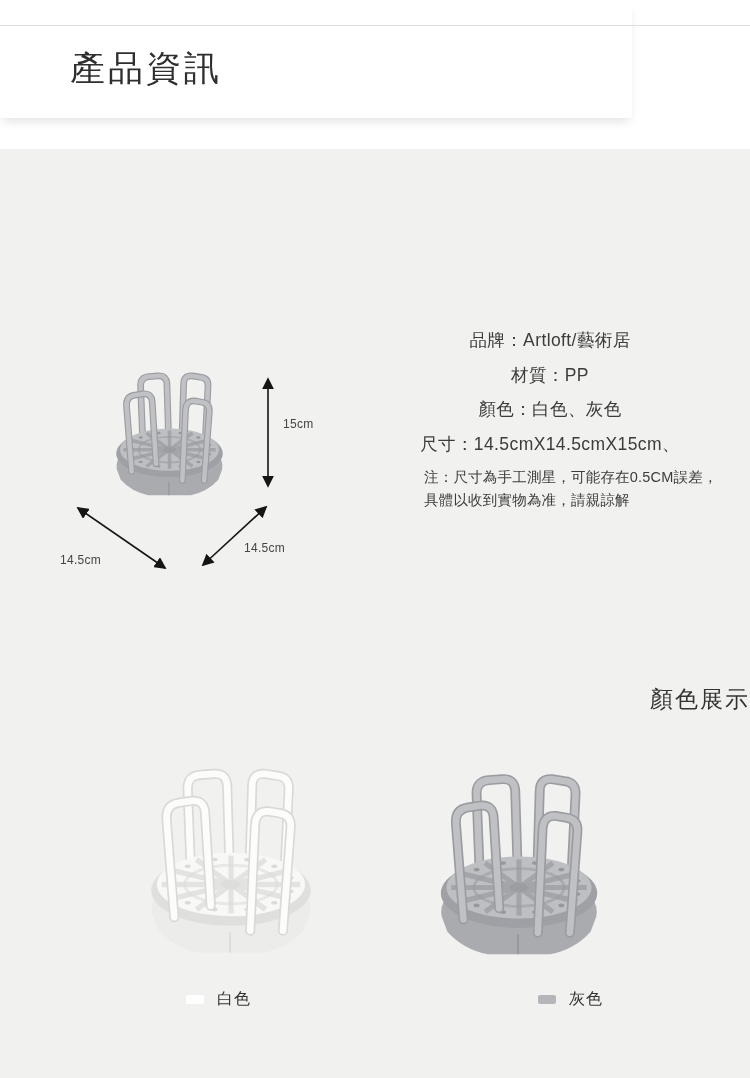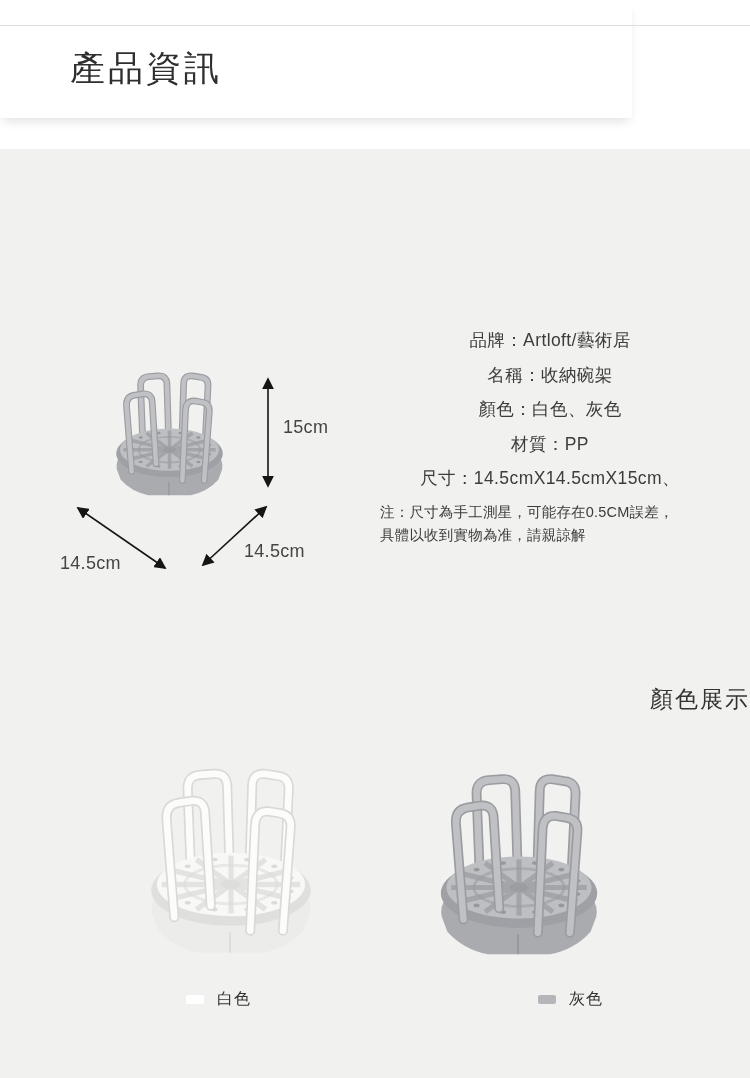--- a/index.html
+++ b/index.html
@@ -40,30 +40,30 @@
   .rack--white{
     --railEdge:#d9d9d7;--rail:#fcfcfb;--foot:#ececea;--rim:#dfdfdd;
     --plate:#f8f8f6;--spoke:#dddddb;--hole:#cfcfcc;
   }
   .rack-top{left:102px;top:356px;width:135px;height:154px;}
   .rack-white{left:130px;top:744px;width:202px;height:231px;}
   .rack-gray{left:420px;top:750px;width:198px;height:226px;}
   
   .dim-arrows{position:absolute;left:55px;top:355px;width:280px;height:230px;pointer-events:none;}
   .dim-label{
-    position:absolute;font-size:18px;color:#454545;white-space:nowrap;
+    position:absolute;font-size:12px;color:#454545;white-space:nowrap;
     letter-spacing:0.3px;
   }
   .dim-height{left:283px;top:417px;}
   .dim-depth{left:60px;top:553px;}
   .dim-width{left:244px;top:541px;}
   
   .specs{position:absolute;left:380px;top:323px;width:340px;}
   .spec-row{font-size:17.5px;line-height:34.5px;color:#3c3c3c;white-space:nowrap;letter-spacing:0.4px;text-align:center;}
-  .spec-note{margin-top:5px;font-size:14.5px;line-height:23px;color:#3c3c3c;white-space:nowrap;letter-spacing:0.2px;}
+  .spec-note{margin-top:5px;font-size:14.5px;line-height:23px;color:#3c3c3c;white-space:nowrap;letter-spacing:0.2px;margin-left:44px;}
   
   .color-heading{
     position:absolute;top:684px;left:0;width:750px;
     text-align:right;font-size:23px;color:#333333;letter-spacing:2px;
   }
   .variant-label{position:absolute;top:989px;height:20px;display:flex;align-items:center;}
   .variant-white{left:186px;}
   .variant-gray{left:490px;padding-left:48px;}
   .swatch{width:18px;height:9px;border-radius:2px;margin-right:13px;}
   .swatch-white{background:#ffffff;}
@@ -154,27 +154,24 @@
 
   <div class="dim-label dim-height">15cm</div>
   <div class="dim-label dim-depth">14.5cm</div>
   <div class="dim-label dim-width">14.5cm</div>
 
   <div class="specs">
     <div class="spec-row">
       <span>品牌：</span><span>Artloft/藝術居</span>
     </div>
     <div class="spec-row">
-      <span>名稱：</span><span>收納碗架</span>
+      <span>材質：</span><span>PP</span>
     </div>
     <div class="spec-row">
       <span>顏色：</span><span>白色、灰色</span>
-    </div>
-    <div class="spec-row">
-      <span>材質：</span><span>PP</span>
     </div>
     <div class="spec-row">
       <span>尺寸：</span><span>14.5cmX14.5cmX15cm、</span>
     </div>
     <div class="spec-note">
       <div>注：尺寸為手工測星，可能存在0.5CM誤差，</div>
       <div>具體以收到實物為准，請親諒解</div>
     </div>
   </div>
 

